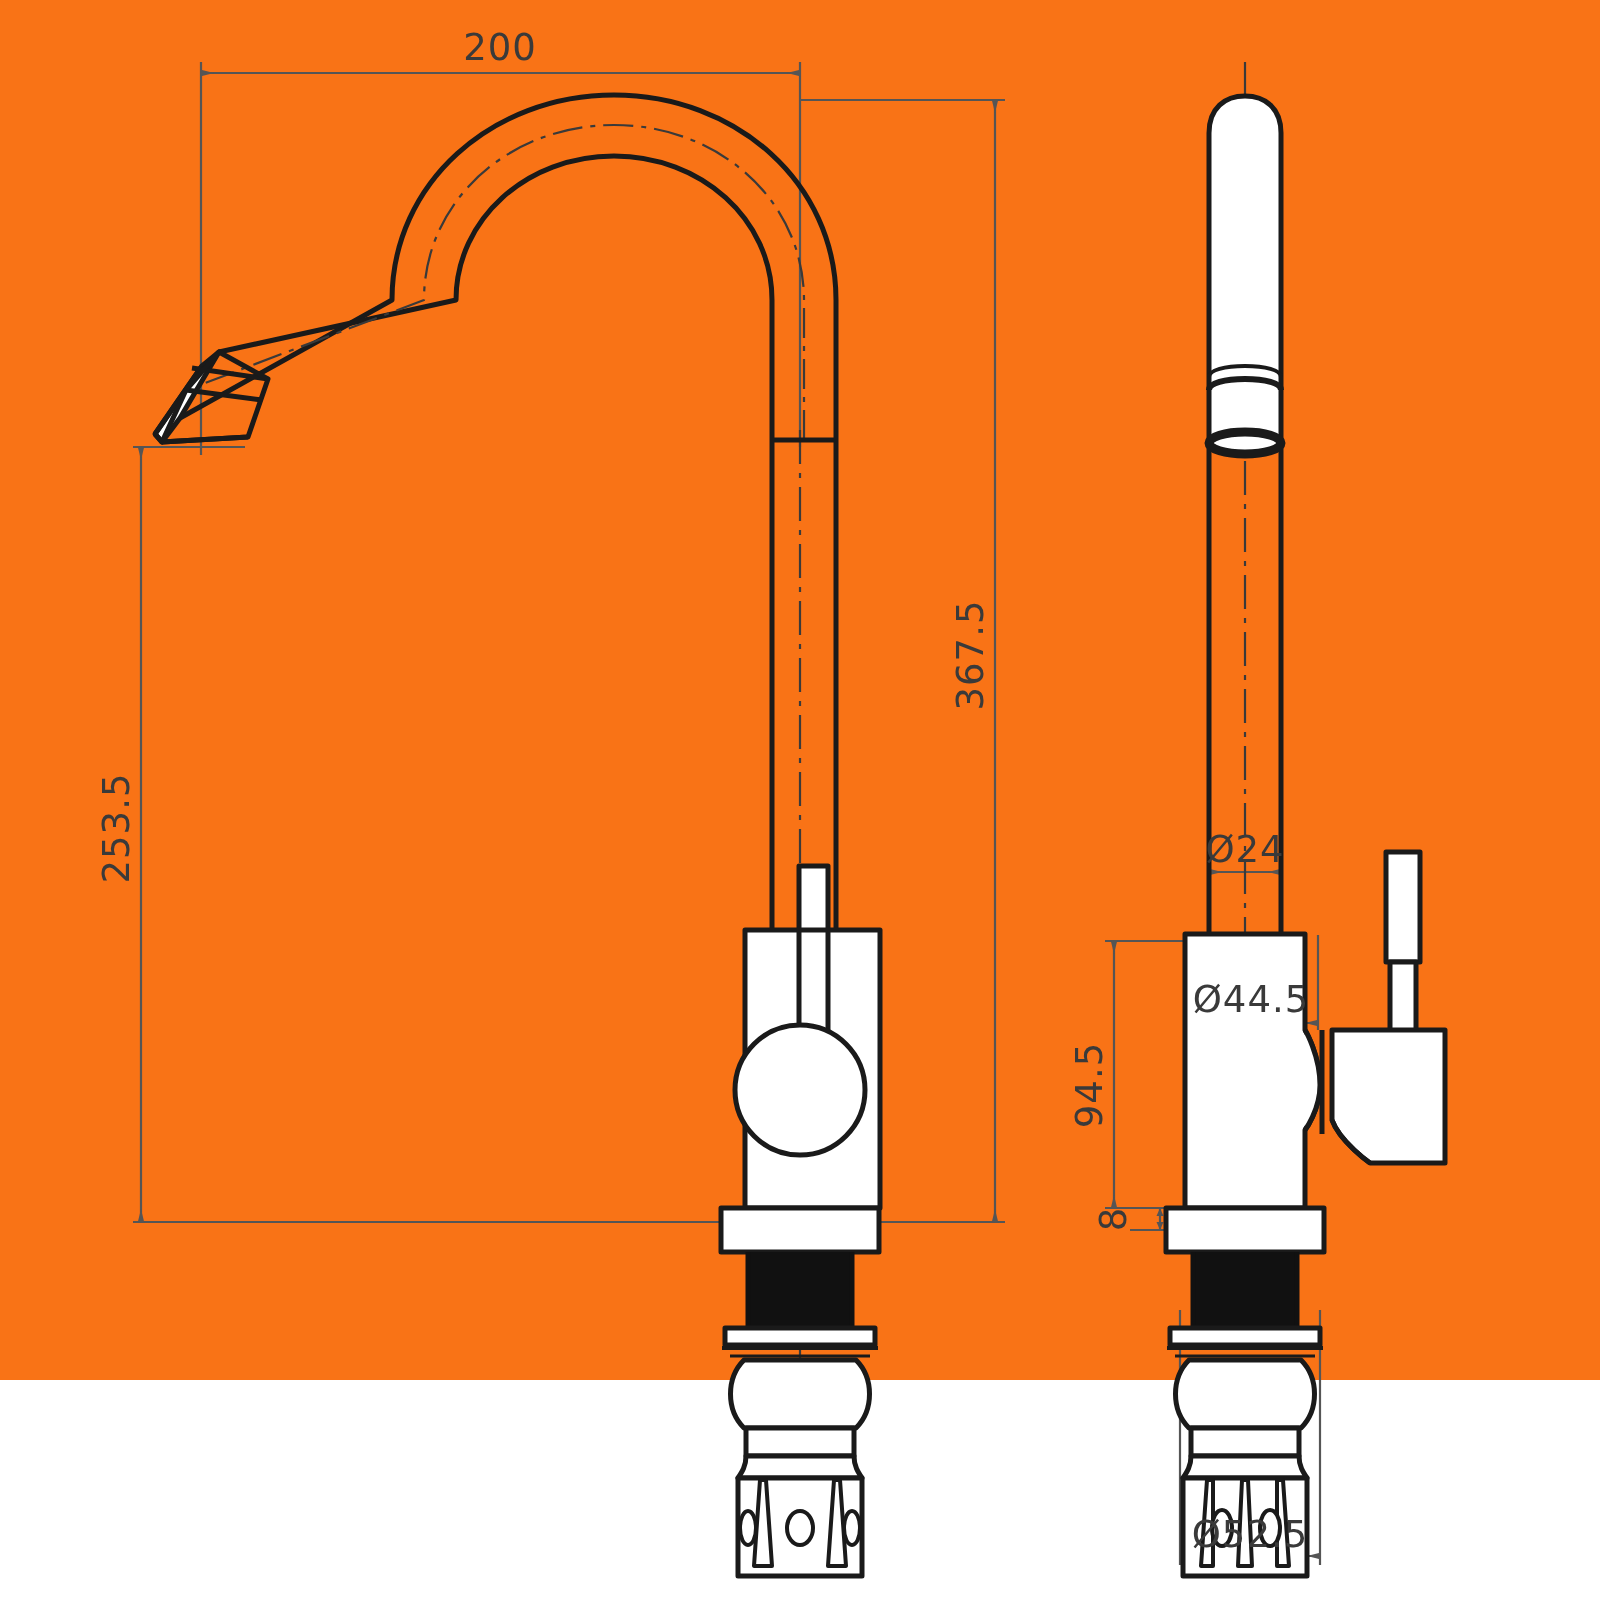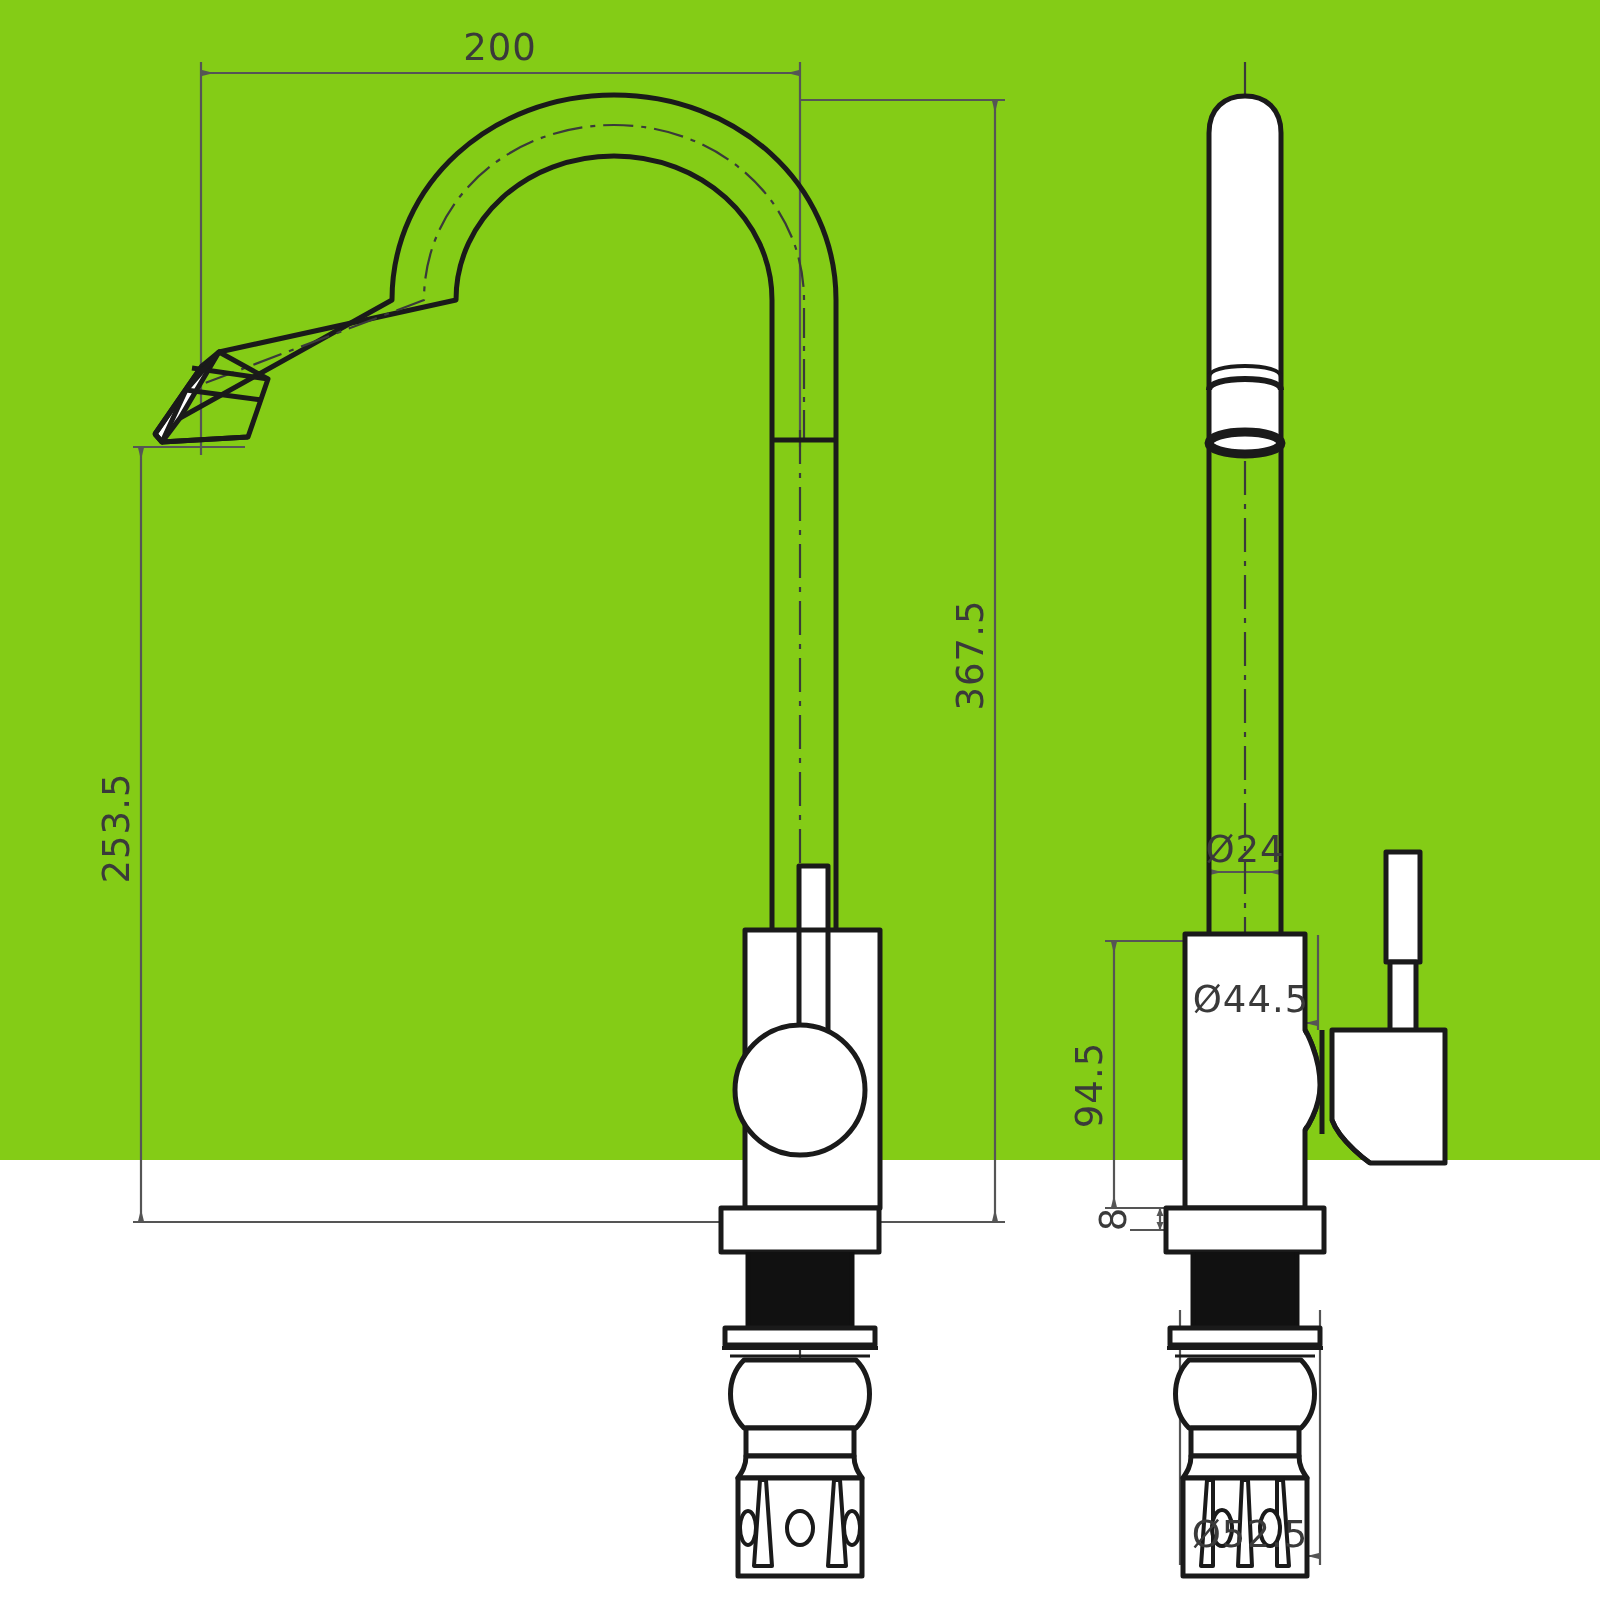--- a/index.html
+++ b/index.html
@@ -2,21 +2,21 @@
 <html><head>
 <meta charset="utf-8">
 <title>Faucet Technical Drawing</title>
 <style>
   html,body{margin:0;padding:0;background:#ffffff;}
   body{
     width:1600px;height:1600px;
     font-family:"DejaVu Sans","Liberation Sans",sans-serif;
     overflow:hidden;
   }
-  #sheet{position:relative;width:1600px;height:1160px;background:#84cc16;}
+  #sheet{position:relative;width:1600px;height:1380px;background:#f97316;}
   #sheet svg{display:block;width:1600px;height:1600px;}
   .dimtext{
     font-family:"DejaVu Sans","Liberation Sans",sans-serif;
     font-size:37px;
     fill:#3a3a3a;
     letter-spacing:1px;
   }
 </style>
 </head>
 <body>

